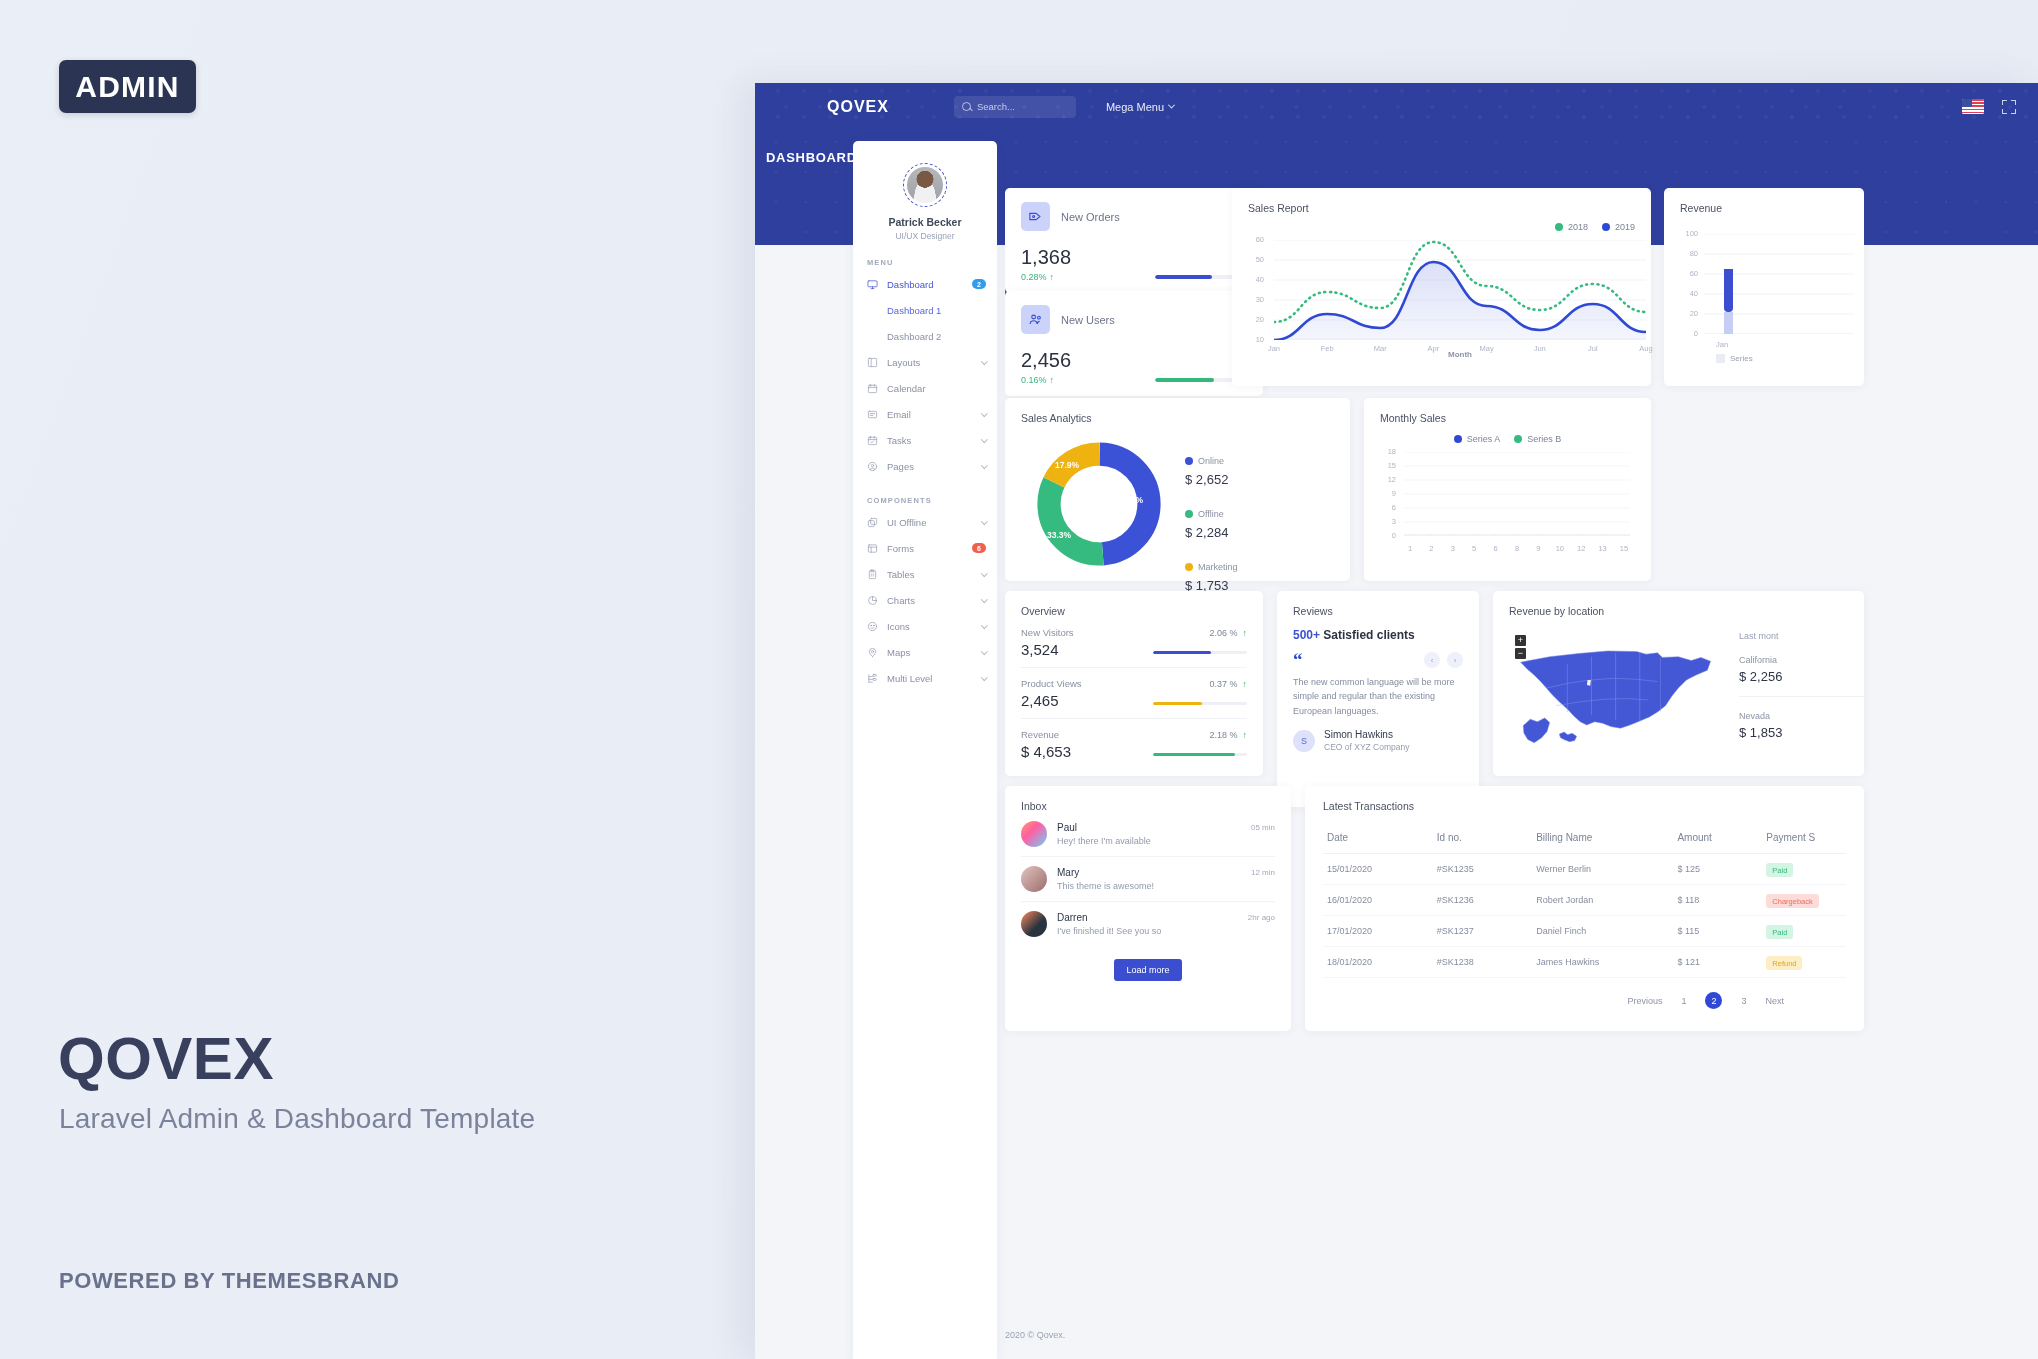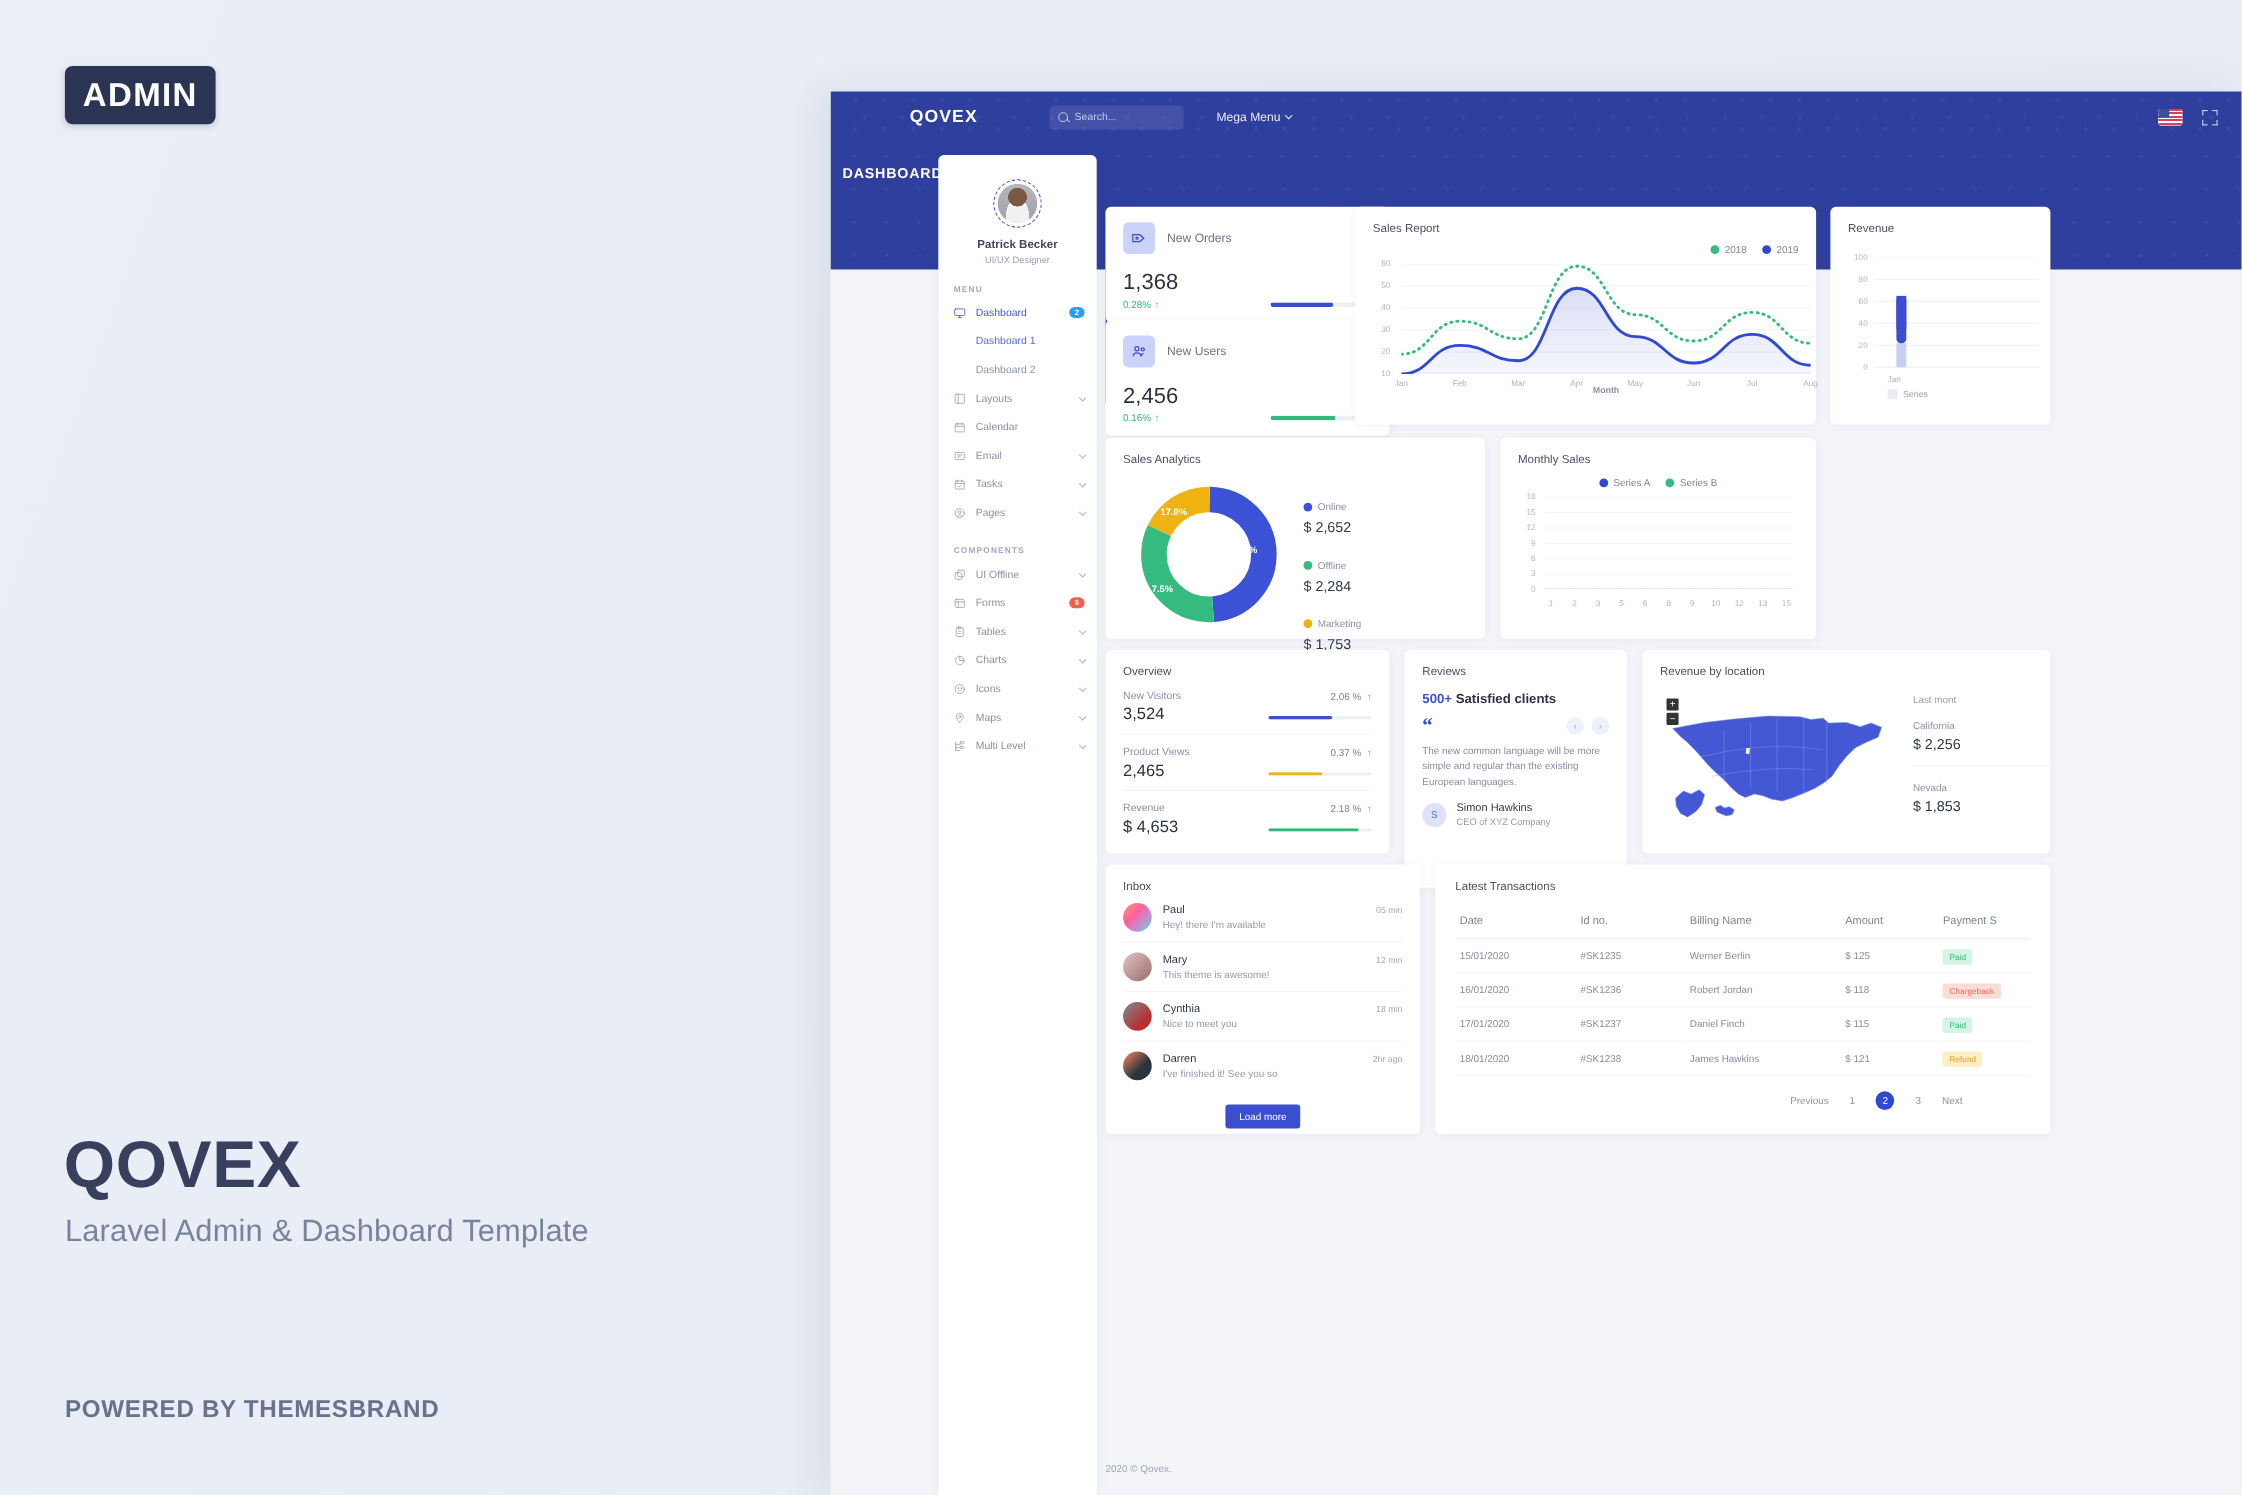--- a/index.html
+++ b/index.html
@@ -628,21 +628,21 @@
 
   <div class="card" id="sales-analytics">
     <div class="card-title">Sales Analytics</div>
     <div id="donut">
       <svg viewBox="0 0 42 42" width="132" height="132">
         <circle cx="21" cy="21" r="15.9" fill="none" stroke="#3b52d6" stroke-width="7.4" stroke-dasharray="48.7 51.3" stroke-dashoffset="25"></circle>
         <circle cx="21" cy="21" r="15.9" fill="none" stroke="#35bb80" stroke-width="7.4" stroke-dasharray="33.3 66.7" stroke-dashoffset="-23.7"></circle>
         <circle cx="21" cy="21" r="15.9" fill="none" stroke="#eeb311" stroke-width="7.4" stroke-dasharray="17.9 82.1" stroke-dashoffset="-57"></circle>
       </svg>
       <span class="donut-lbl" style="left:86px;top:57px">48.7%</span>
-      <span class="donut-lbl" style="left:14px;top:92px">7.5%</span>
+      <span class="donut-lbl" style="left:14px;top:92px">33.3%</span>
       <span class="donut-lbl" style="left:22px;top:22px">17.9%</span>
     </div>
     <div class="sa-legend">
       <div class="sa-item">
         <div class="sa-name">
             <i class="dot" style="background:#3b52d6"></i>
             <span>Online</span>
           </div>
         <div class="sa-val">$ 2,652</div>
       </div>
@@ -854,28 +854,20 @@
           </span>
           <span class="ib-time">05 min</span>
         </div>
         <div class="inbox-row">
           <span class="ib-av" style="background-image:linear-gradient(135deg,#e3c3c0,#9a6d6a)"></span>
           <span class="ib-mid">
             <span class="ib-name" style="display:block">Mary</span>
             <span class="ib-msg" style="display:block">This theme is awesome!</span>
           </span>
           <span class="ib-time">12 min</span>
-        </div>
-        <div class="inbox-row">
-          <span class="ib-av" style="background-image:linear-gradient(135deg,#7b8b91,#b8302f 70%)"></span>
-          <span class="ib-mid">
-            <span class="ib-name" style="display:block">Cynthia</span>
-            <span class="ib-msg" style="display:block">Nice to meet you</span>
-          </span>
-          <span class="ib-time">18 min</span>
         </div>
         <div class="inbox-row">
           <span class="ib-av" style="background-image:linear-gradient(135deg,#ff8a5c,#2a3440 60%)"></span>
           <span class="ib-mid">
             <span class="ib-name" style="display:block">Darren</span>
             <span class="ib-msg" style="display:block">I've finished it! See you so</span>
           </span>
           <span class="ib-time">2hr ago</span>
         </div>
       </div>

